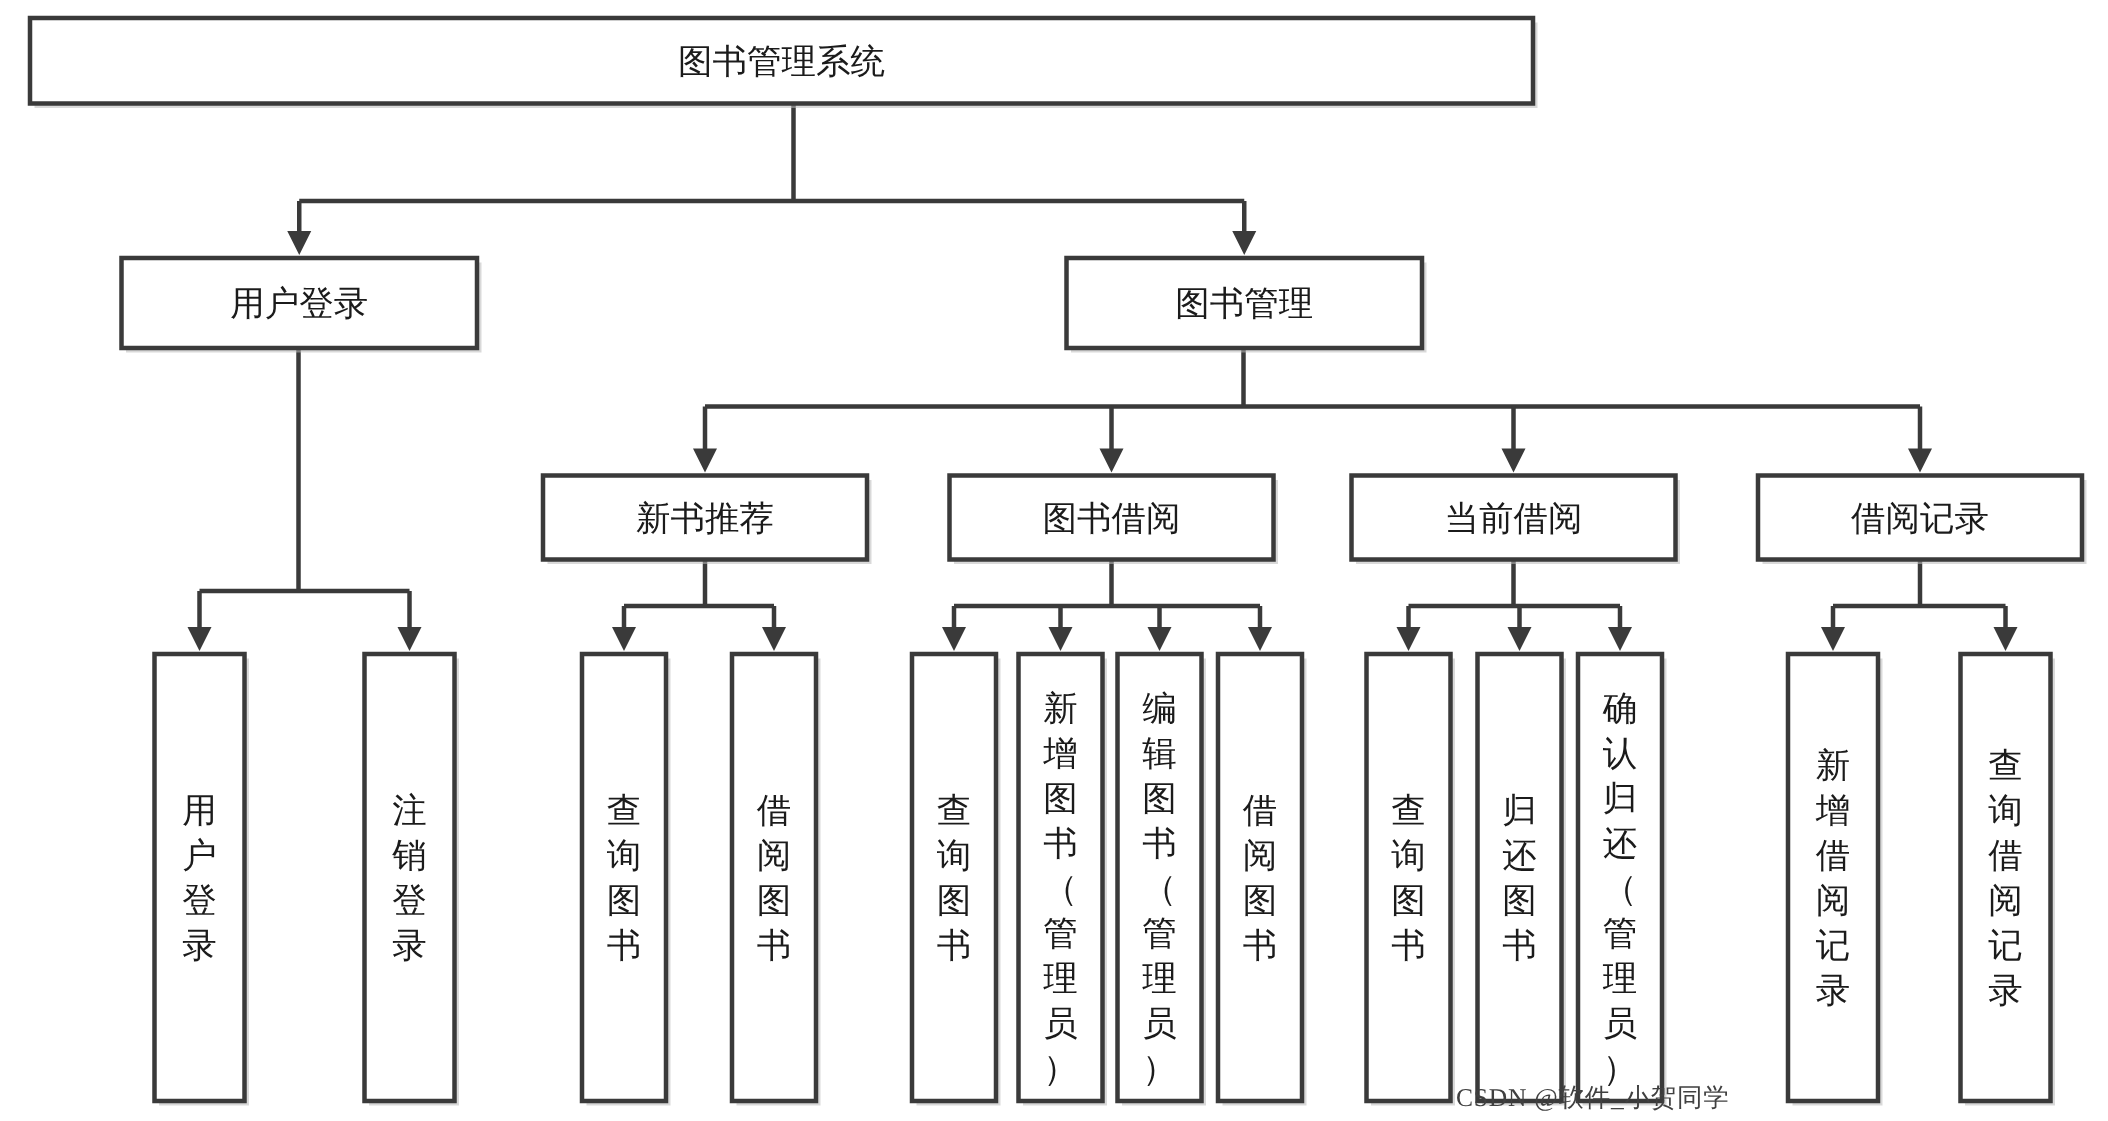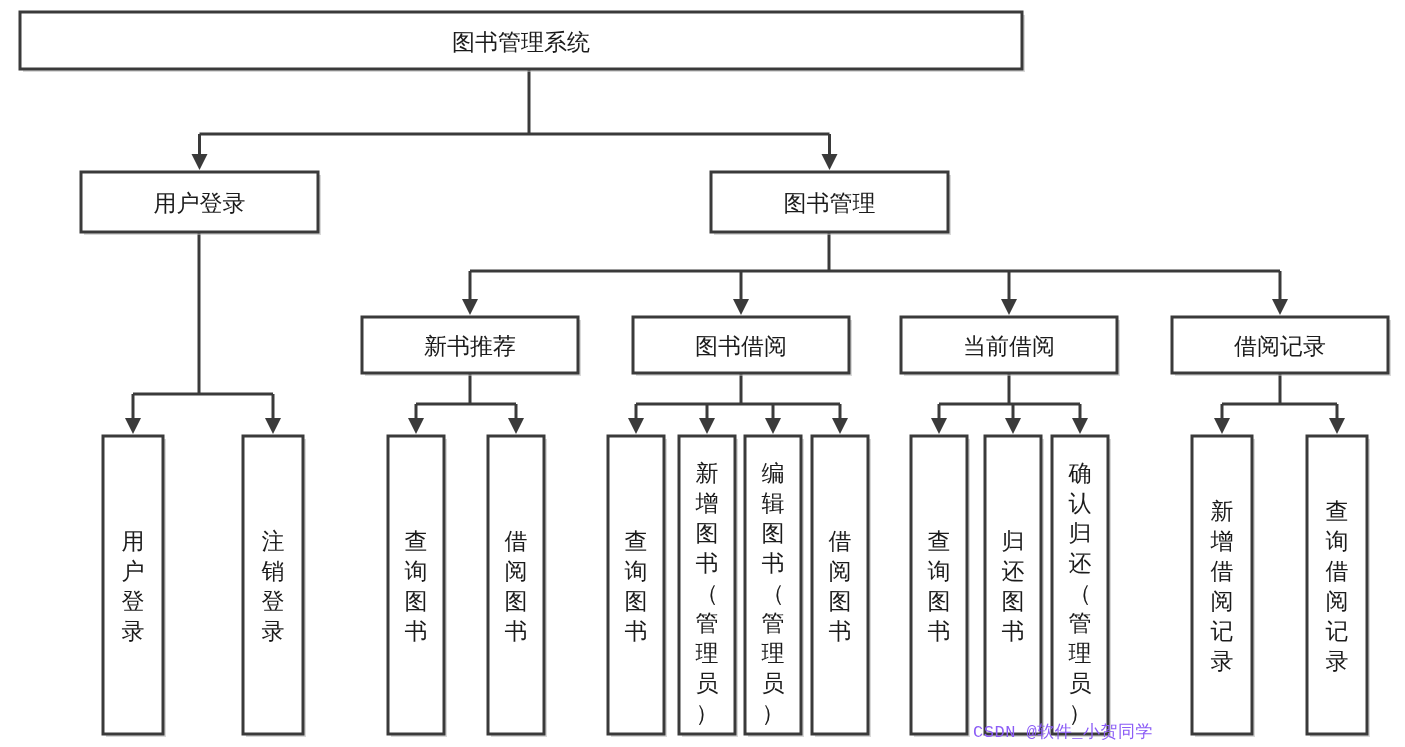--- a/index.html
+++ b/index.html
@@ -16,22 +16,22 @@
   .arrow-head{fill:#3a3a3a;}
   .node-label{
     fill:#1b1b1b;font-family:"DejaVu Sans","Liberation Sans",sans-serif;
     text-anchor:middle;dominant-baseline:central;
   }
   .label-h{font-size:23px;}
   .vlabel-char{font-size:23px;fill:#1b1b1b;text-anchor:middle;
     font-family:"DejaVu Sans","Liberation Sans",sans-serif;}
   #watermark{
     position:absolute;right:8px;bottom:4px;
-    font-family:Liberation Mono, monospace;
-    font-size:17px;color:#8b5cf6;letter-spacing:.5px;white-space:nowrap;
+    font-family:Liberation Serif, serif;
+    font-size:17px;color:#404040;letter-spacing:.5px;white-space:nowrap;
     user-select:none;
   }
 </style>
 </head>
 <body>
 
 <div id="diagram-root">
   <svg id="tree-svg" viewBox="0 0 1405 747" xmlns="http://www.w3.org/2000/svg">
     <defs>
       <marker id="arrow" viewBox="0 0 12 14" refX="6" refY="13" markerWidth="12" markerHeight="14" orient="auto-start-reverse">

